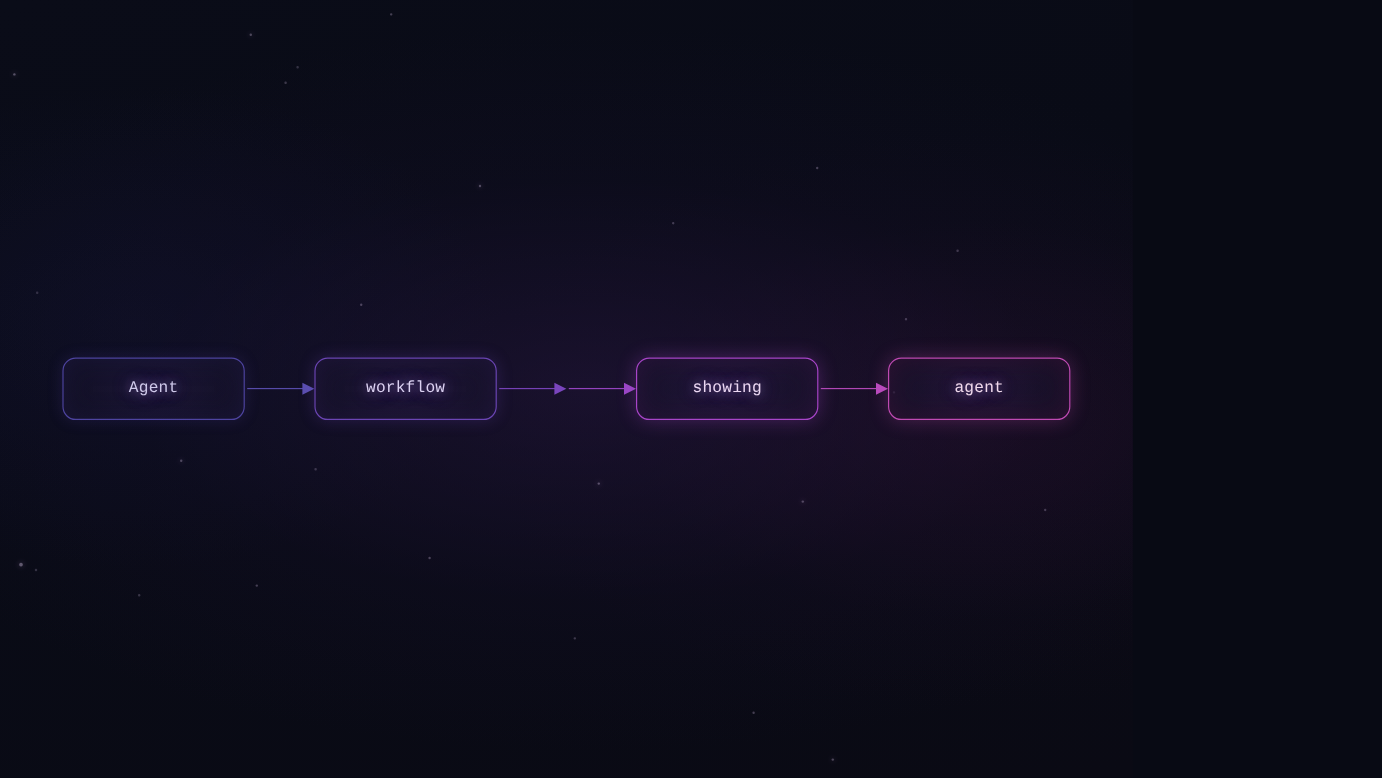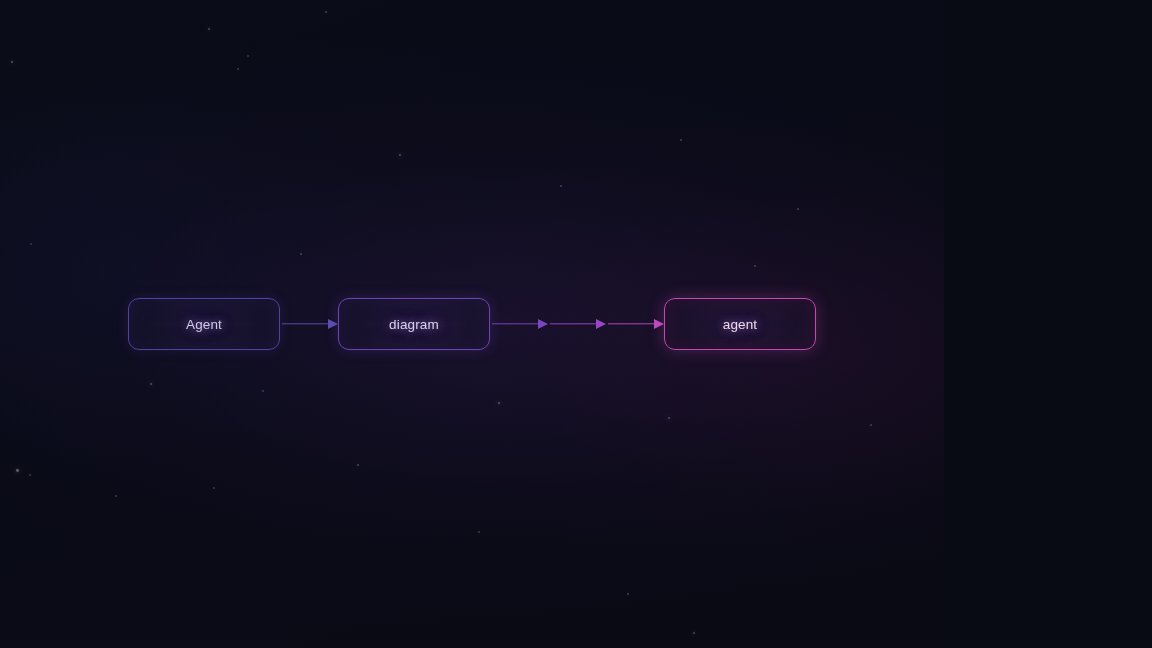--- a/index.html
+++ b/index.html
@@ -11,21 +11,21 @@
   #stage {
     position: relative;
     width: 944px;
     height: 648px;
     overflow: hidden;
     background:
       radial-gradient(ellipse 900px 420px at 52% 50%, rgba(38,22,64,0.55) 0%, rgba(20,14,40,0.28) 42%, rgba(10,11,22,0.0) 72%),
       radial-gradient(ellipse 520px 300px at 86% 54%, rgba(70,20,66,0.30) 0%, rgba(30,12,34,0.10) 55%, rgba(10,11,22,0) 80%),
       radial-gradient(ellipse 420px 280px at 12% 42%, rgba(22,24,66,0.30) 0%, rgba(10,11,22,0) 72%),
       linear-gradient(160deg, #0a0c18 0%, #090b16 45%, #0a0a14 100%);
-    font-family: Liberation Sans, sans-serif;
+    font-family: Liberation Mono, monospace;
   }
 
   
   #stars { position:absolute; inset:0; pointer-events:none; }
   .star {
     position: absolute;
     border-radius: 50%;
     background: #cdbbdd;
   }
   .star.glow { box-shadow: 0 0 4px 1px rgba(190,150,210,0.30); }
@@ -159,34 +159,37 @@
     <div class="node n0">
       <span class="label">Agent</span>
     </div>
 
     <div class="connector c0">
       <span class="shaft"></span>
       <span class="head"></span>
     </div>
 
     <div class="node n1">
-      <span class="label">diagram</span>
+      <span class="label">workflow</span>
     </div>
 
     <div class="connector c1">
       <span class="shaft"></span>
       <span class="head"></span>
     </div>
 
 
     <div class="connector c2">
       <span class="shaft"></span>
       <span class="head"></span>
     </div>
 
+    <div class="node n3">
+      <span class="label">showing</span>
+    </div>
 
     <div class="connector c3">
       <span class="shaft"></span>
       <span class="head"></span>
     </div>
 
     <div class="node n4">
       <span class="label">agent</span>
     </div>
 

